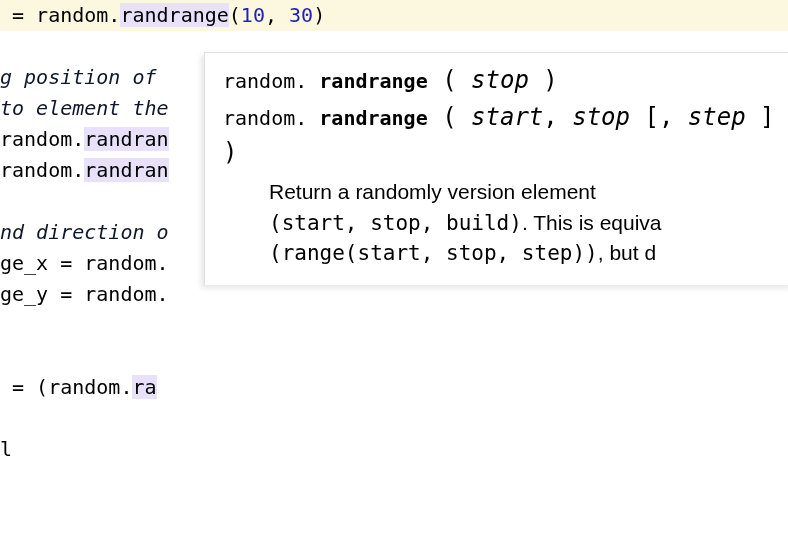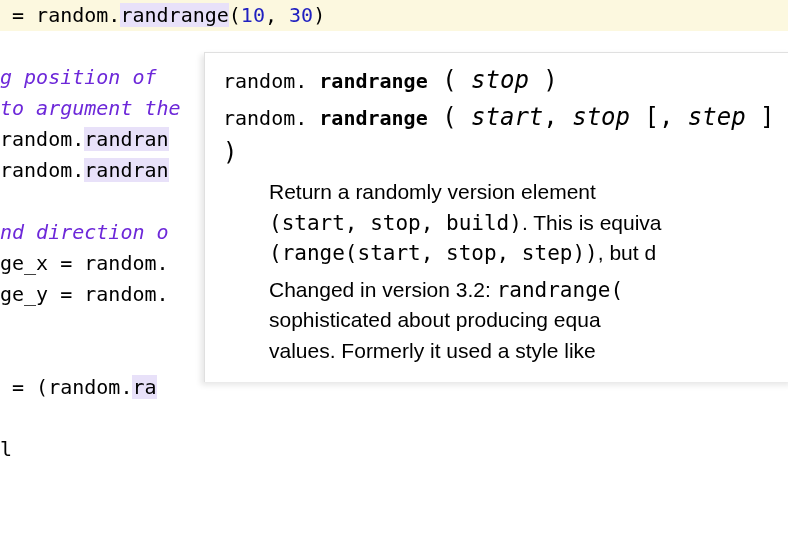--- a/index.html
+++ b/index.html
@@ -21,21 +21,21 @@
     height: 100%;
   }
   .code-line {
     white-space: pre;
     line-height: 31px;
     padding-left: 0;
   }
   .highlighted-line {
     background: #fcf8df;
   }
-  .comment { color: #6d28d9; font-style: italic; }
+  .comment { color: #0f172a; font-style: italic; }
   .call-hl { background: #e8e1f9; }
   .num { color: #2020c0; }
   .tooltip {
     position: absolute;
     top: 52px;
     left: 204px;
     width: 590px;
     background: #ffffff;
     border-top: 1px solid #e0e0e0;
     border-left: 1px solid #e0e0e0;
@@ -62,21 +62,21 @@
   }
   .doc-body .mono { font-family: "Menlo","Consolas",monospace; }
 </style>
 </head>
 <body>
 
 <div class="editor">
   <div class="code-line highlighted-line"><span> = random.</span><span class="call-hl">randrange</span><span>(</span><span class="num">10</span><span>, </span><span class="num">30</span><span>)</span></div>
   <div class="code-line">&nbsp;</div>
   <div class="code-line"><span class="comment">g position of </span></div>
-  <div class="code-line"><span class="comment">to argument the </span></div>
+  <div class="code-line"><span class="comment">to element the </span></div>
   <div class="code-line"><span>random.</span><span class="call-hl">randran</span></div>
   <div class="code-line"><span>random.</span><span class="call-hl">randran</span></div>
   <div class="code-line">&nbsp;</div>
   <div class="code-line"><span class="comment">nd direction o</span></div>
   <div class="code-line"><span>ge_x = random.</span></div>
   <div class="code-line"><span>ge_y = random.</span></div>
   <div class="code-line">&nbsp;</div>
   <div class="code-line">&nbsp;</div>
   <div class="code-line"><span> = (random.</span><span class="call-hl">ra</span></div>
   <div class="code-line">&nbsp;</div>
@@ -89,19 +89,14 @@
   </div>
   <div class="sig">
     <span class="mod">random. </span><span class="fn">randrange</span><span class="par"> ( <span class="arg">start</span>, <span class="arg">stop</span> [, <span class="arg">step</span> ] )</span>
   </div>
   <div class="doc-body">
     <p>
       <span>Return a randomly version element </span><br>
       <span class="mono">(start, stop, build)</span><span>. This is equiva</span><br>
       <span class="mono">(range(start, stop, step))</span><span>, but d</span><br>
     </p>
-    <p>
-      <span>Changed in version 3.2: </span><span class="mono">randrange(</span><br>
-      <span>sophisticated about producing equa</span><br>
-      <span>values. Formerly it used a style like </span>
-    </p>
   </div>
 </div>
 
 </body></html>

